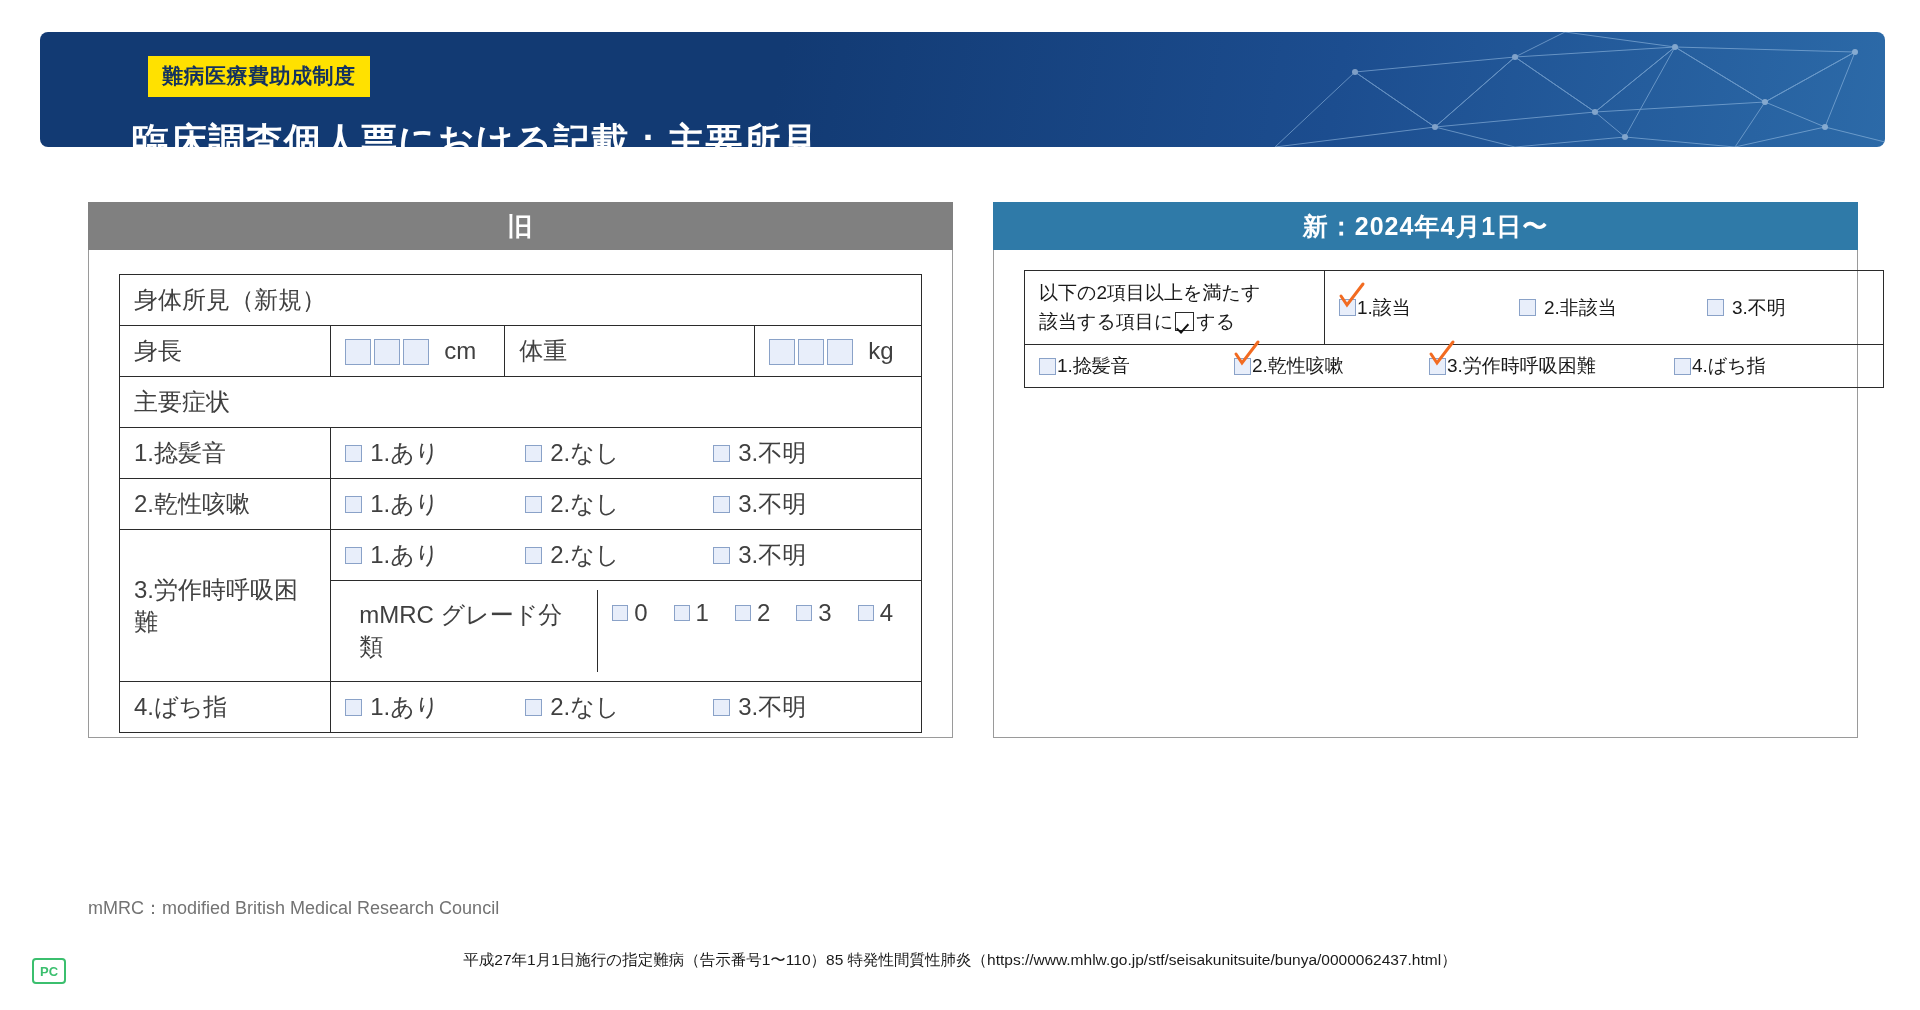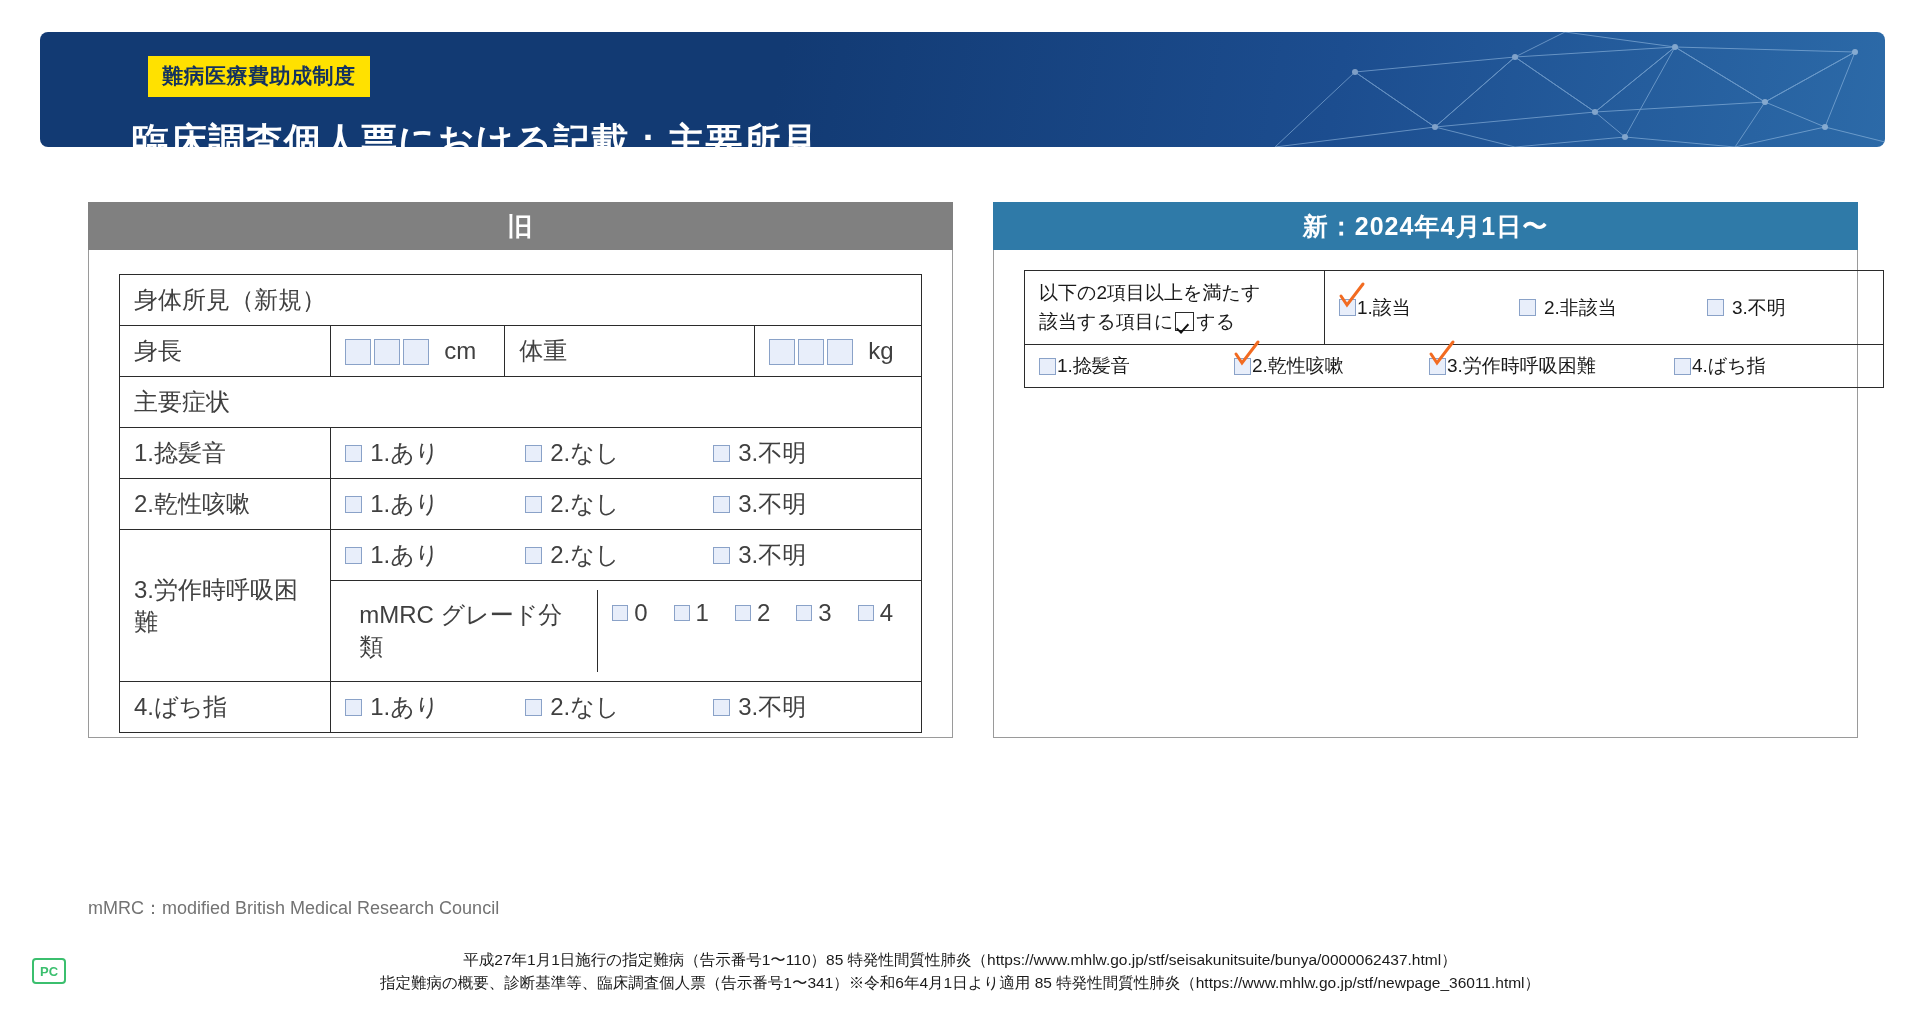--- a/index.html
+++ b/index.html
@@ -445,17 +445,16 @@
         </tr>
       </tbody>
         </table>
     </div>
   </div>
 
   <div class="mmrc-note">mMRC：modified British Medical Research Council</div>
 
   <div class="source">
     <div>平成27年1月1日施行の指定難病（告示番号1〜110）85 特発性間質性肺炎（https://www.mhlw.go.jp/stf/seisakunitsuite/bunya/0000062437.html）</div>
-    <div>指定難病の概要、診断基準等、臨床調査個人票（告示番号1〜341）※令和6年4月1日より適用 85 特発性間質性肺炎（https://www.mhlw.go.jp/stf/newpage_36011.html）</div>
   </div>
 
   <div class="pc-logo">PC</div>
 </div>
 
 </body></html>

